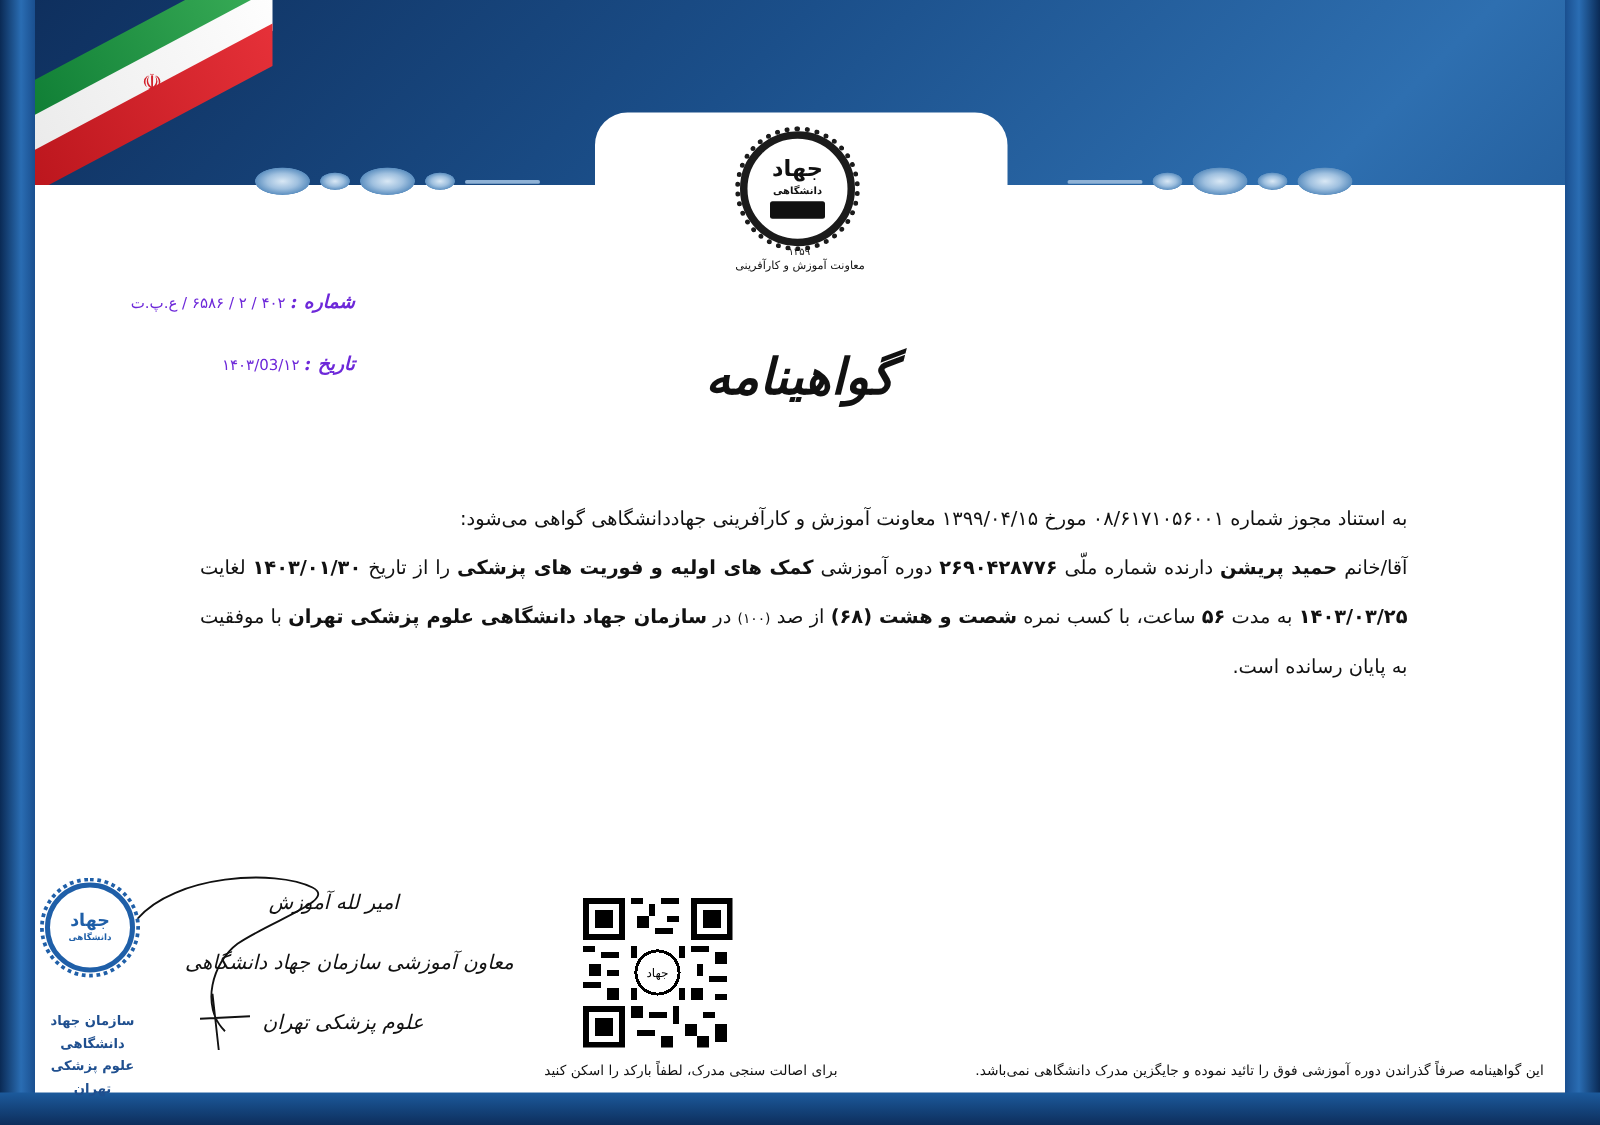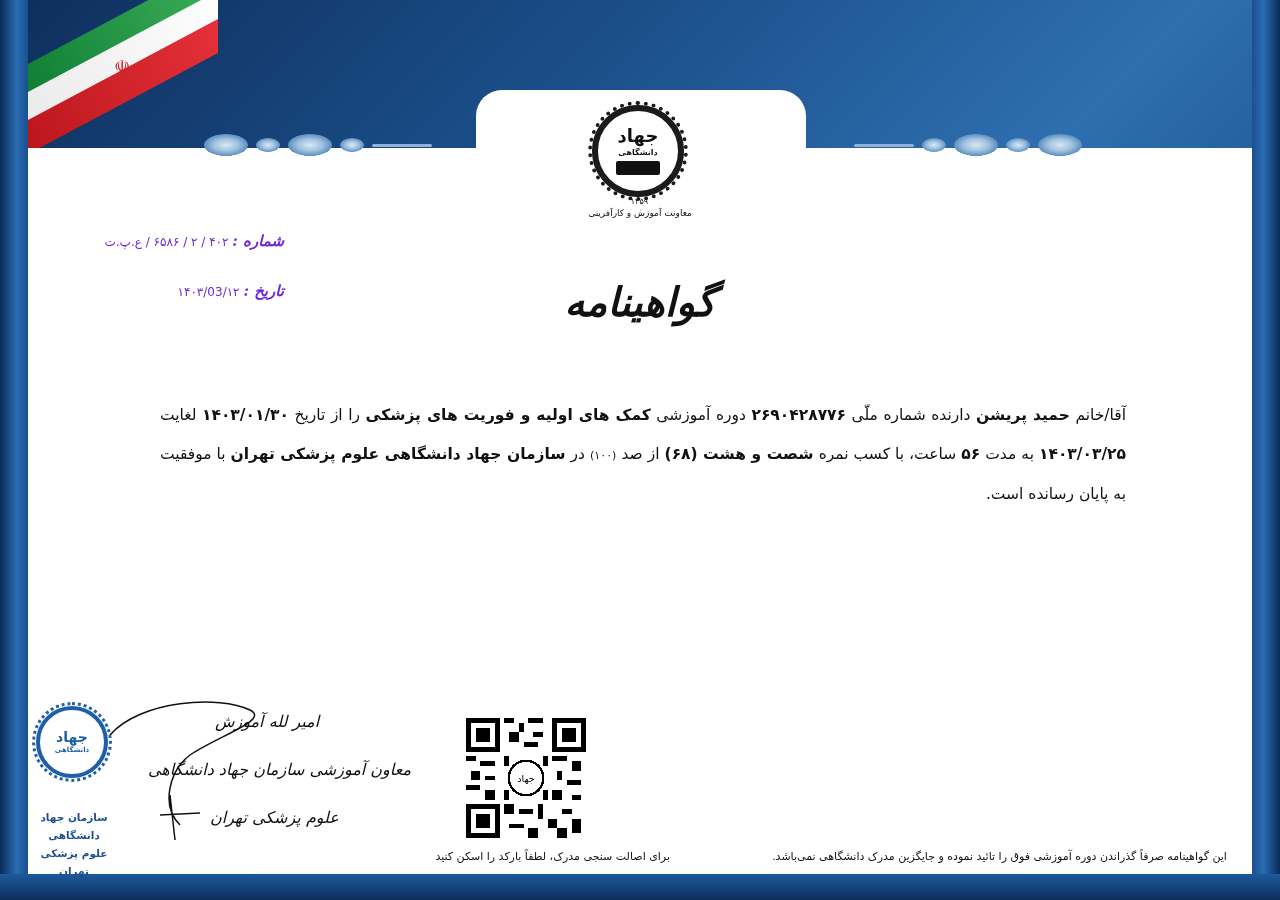--- a/index.html
+++ b/index.html
@@ -119,21 +119,21 @@
 
   
   .qr {
     position: absolute; left: 466px; top: 718px; width: 120px; height: 120px; background: #fff;
   }
   .qr-caption {
     position: absolute; left: 390px; top: 850px; width: 280px; text-align: right;
     font-size: 11px; color: #111; direction: rtl;
   }
   .disclaimer {
-    position: absolute; left: 732px; top: 850px; width: 535px; text-align: center;
+    position: absolute; left: 700px; top: 850px; width: 535px; text-align: right;
     font-size: 11px; color: #111; direction: rtl;
   }
 </style>
 </head>
 <body>
 
 <div class="frame-left"></div>
 <div class="frame-right"></div>
 <div class="frame-bottom"></div>
 
@@ -175,20 +175,21 @@
   <span>۴۰۲ / ۲ / ۶۵۸۶ / ع.پ.ت</span>
 </div>
 <div class="meta meta-date">
   <span class="lbl">تاریخ :</span>
   <span>۱۴۰۳/03/۱۲</span>
 </div>
 
 <div class="title">گواهینامه</div>
 
 <div class="body-text">
+  <div>به استناد مجوز شماره ۰۸/۶۱۷۱۰۵۶۰۰۱ مورخ ۱۳۹۹/۰۴/۱۵ معاونت آموزش و کارآفرینی جهاددانشگاهی گواهی می‌شود:</div>
   <div><span>آقا/خانم </span><b>حمید پریشن</b><span> دارنده شماره ملّی </span><b>۲۶۹۰۴۲۸۷۷۶</b><span> دوره آموزشی </span><b>کمک های اولیه و فوریت های پزشکی</b><span> را از تاریخ </span><b>۱۴۰۳/۰۱/۳۰</b><span> لغایت </span><b>۱۴۰۳/۰۳/۲۵</b><span> به مدت </span><b>۵۶</b><span> ساعت، با کسب نمره </span><b>شصت و هشت (۶۸)</b><span> از صد </span><span class="small">(۱۰۰)</span><span> در </span><b>سازمان جهاد دانشگاهی علوم پزشکی تهران</b><span> با موفقیت به پایان رسانده است.</span></div>
 </div>
 
 <svg class="sig-scribble" viewBox="0 0 230 150">
   <path d="M10,40 C40,5 120,0 150,15 C170,25 120,40 90,60 C70,75 60,110 80,130 M70,100 L75,145 M60,120 L100,118" fill="none" stroke="#111" stroke-width="1.5"></path>
 </svg>
 <div class="seal">
   <span class="seal-title">جهاد</span>
   <span class="seal-sub">دانشگاهی</span>
 </div>

